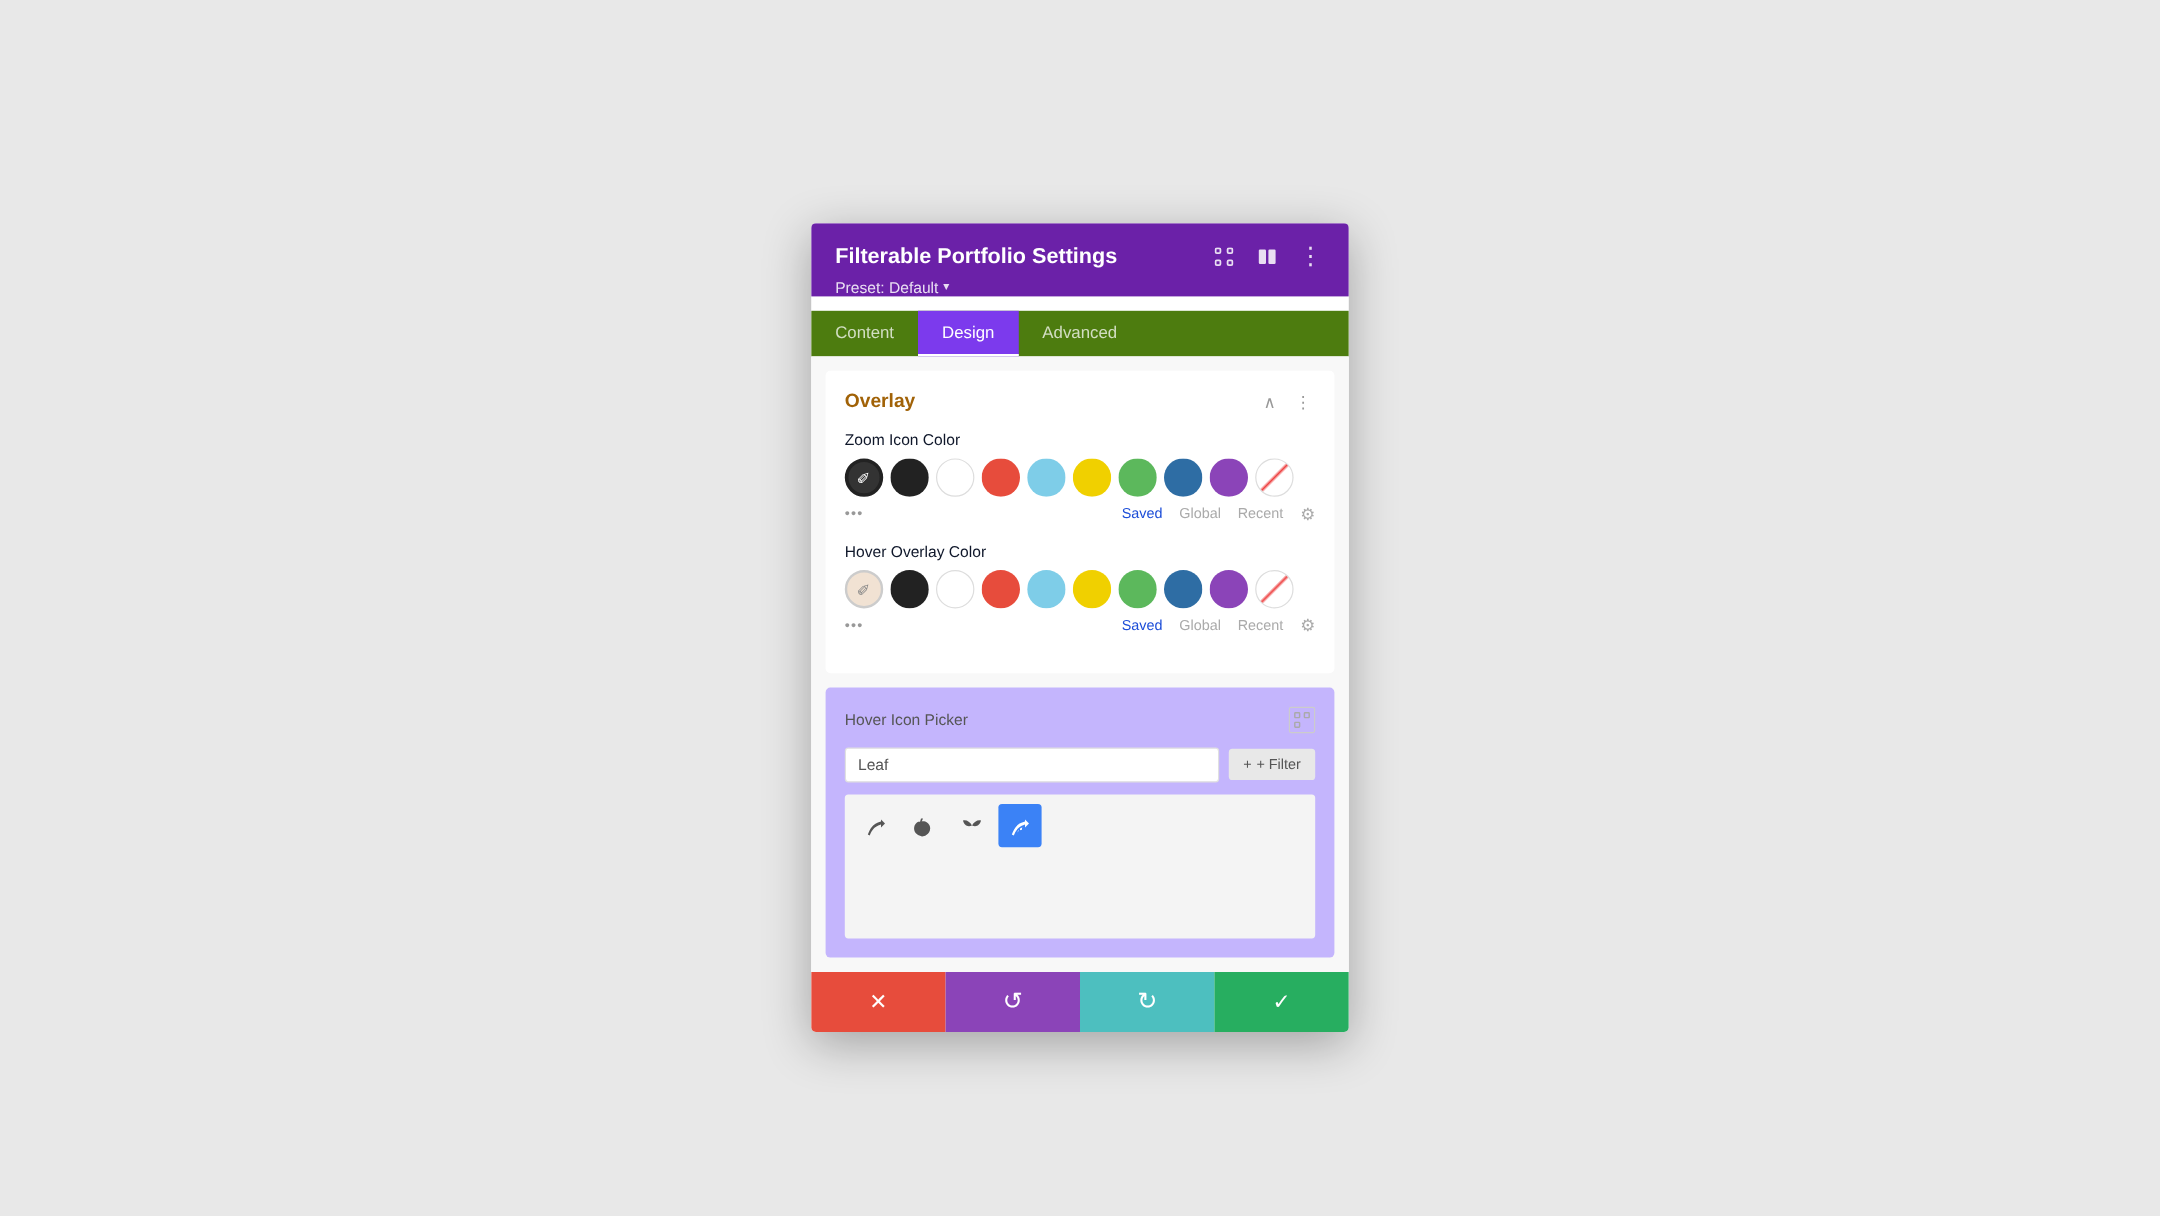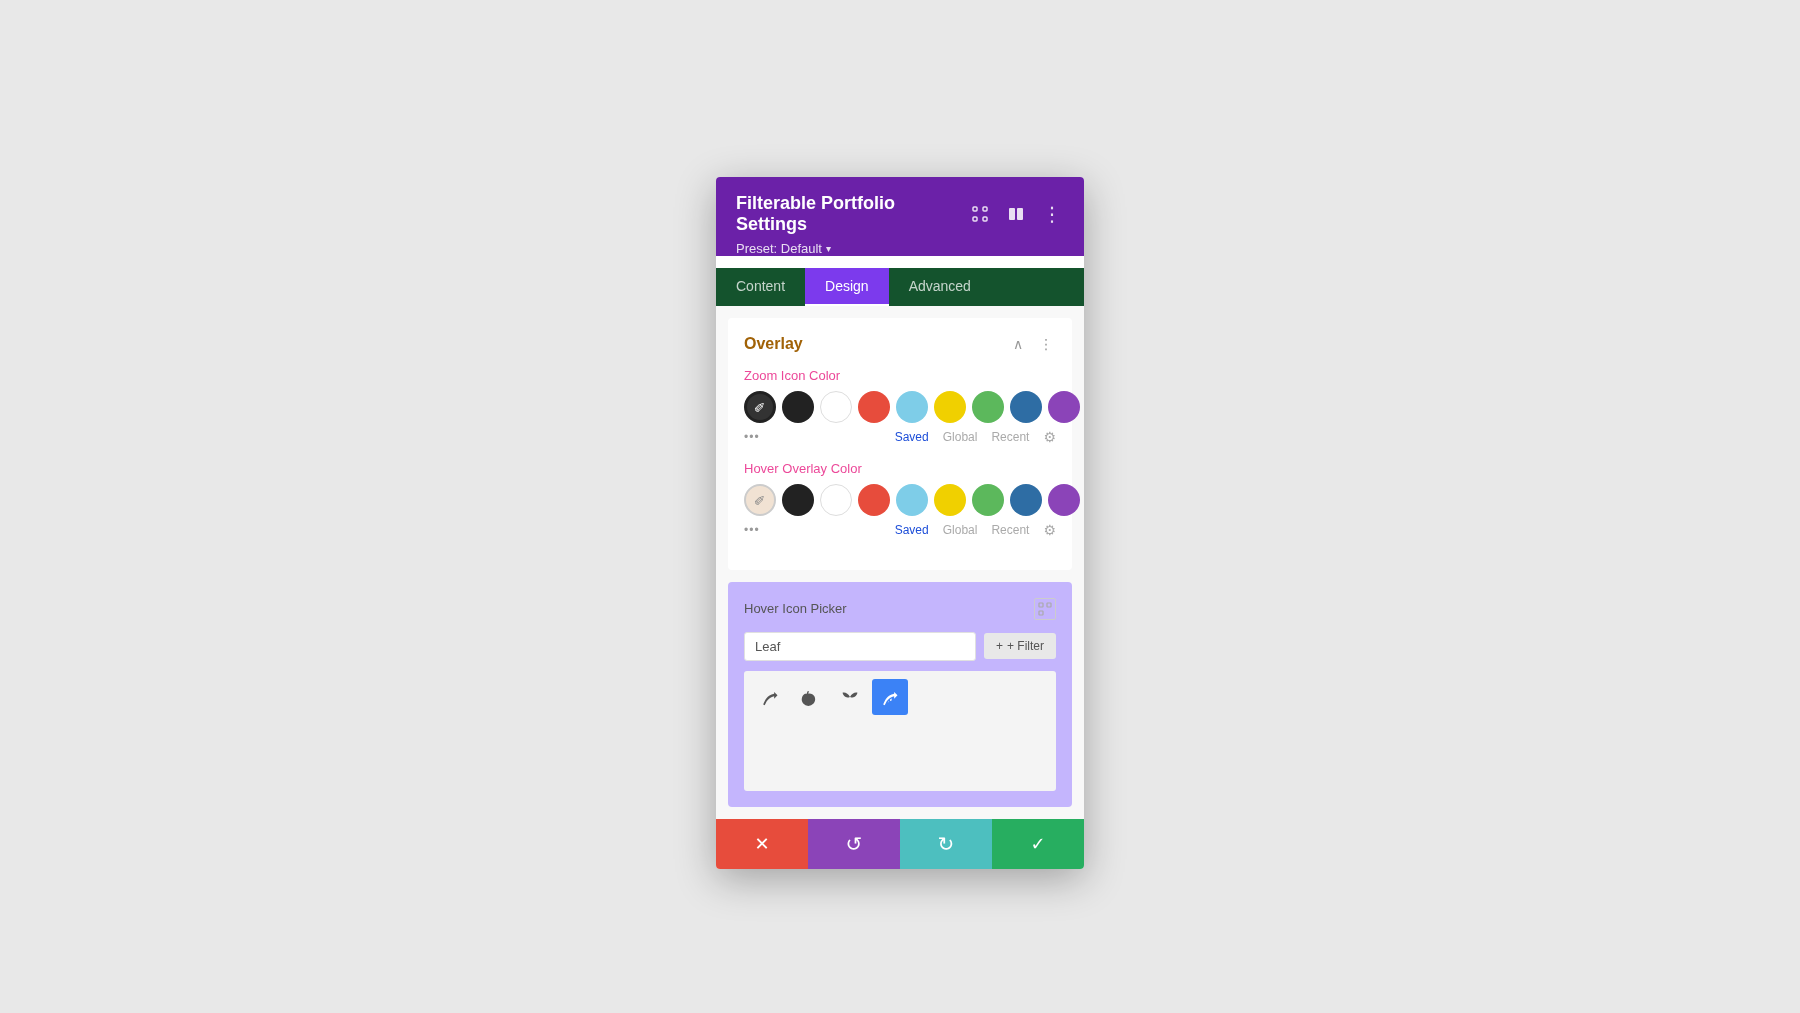--- a/index.html
+++ b/index.html
@@ -5,21 +5,21 @@
     * { box-sizing: border-box; margin: 0; padding: 0; }
     body {
       background: #e8e8e8;
       display: flex;
       justify-content: center;
       align-items: center;
       min-height: 100vh;
       font-family: -apple-system, BlinkMacSystemFont, 'Segoe UI', sans-serif;
     }
     .modal {
-      width: 368px;
+      width: 448px;
       background: #fff;
       border-radius: 4px;
       overflow: hidden;
       box-shadow: 0 10px 40px rgba(0,0,0,0.3);
       margin-top: 32px;
     }
     
     .modal-header {
       background: #6b21a8;
       padding: 16px 20px 0;
@@ -61,21 +61,21 @@
       cursor: pointer;
     }
     .preset-caret {
       color: rgba(255,255,255,0.85);
       font-size: 10px;
       margin-left: 4px;
     }
     
     .tabs {
       display: flex;
-      background: #14532d;
+      background: #4d7c0f;
     }
     .tab {
       padding: 10px 20px;
       color: rgba(255,255,255,0.75);
       font-size: 14px;
       cursor: pointer;
       border-bottom: 2px solid transparent;
       transition: all 0.2s;
     }
     .tab.active {
@@ -122,21 +122,21 @@
       display: flex;
       align-items: center;
       justify-content: center;
     }
     
     .color-field {
       margin-bottom: 16px;
     }
     .color-field-label {
       font-size: 13px;
-      color: #ec4899;
+      color: #0f172a;
       margin-bottom: 8px;
       font-weight: 500;
     }
     .color-swatches {
       display: flex;
       align-items: center;
       gap: 6px;
       flex-wrap: nowrap;
     }
     .color-swatch {

